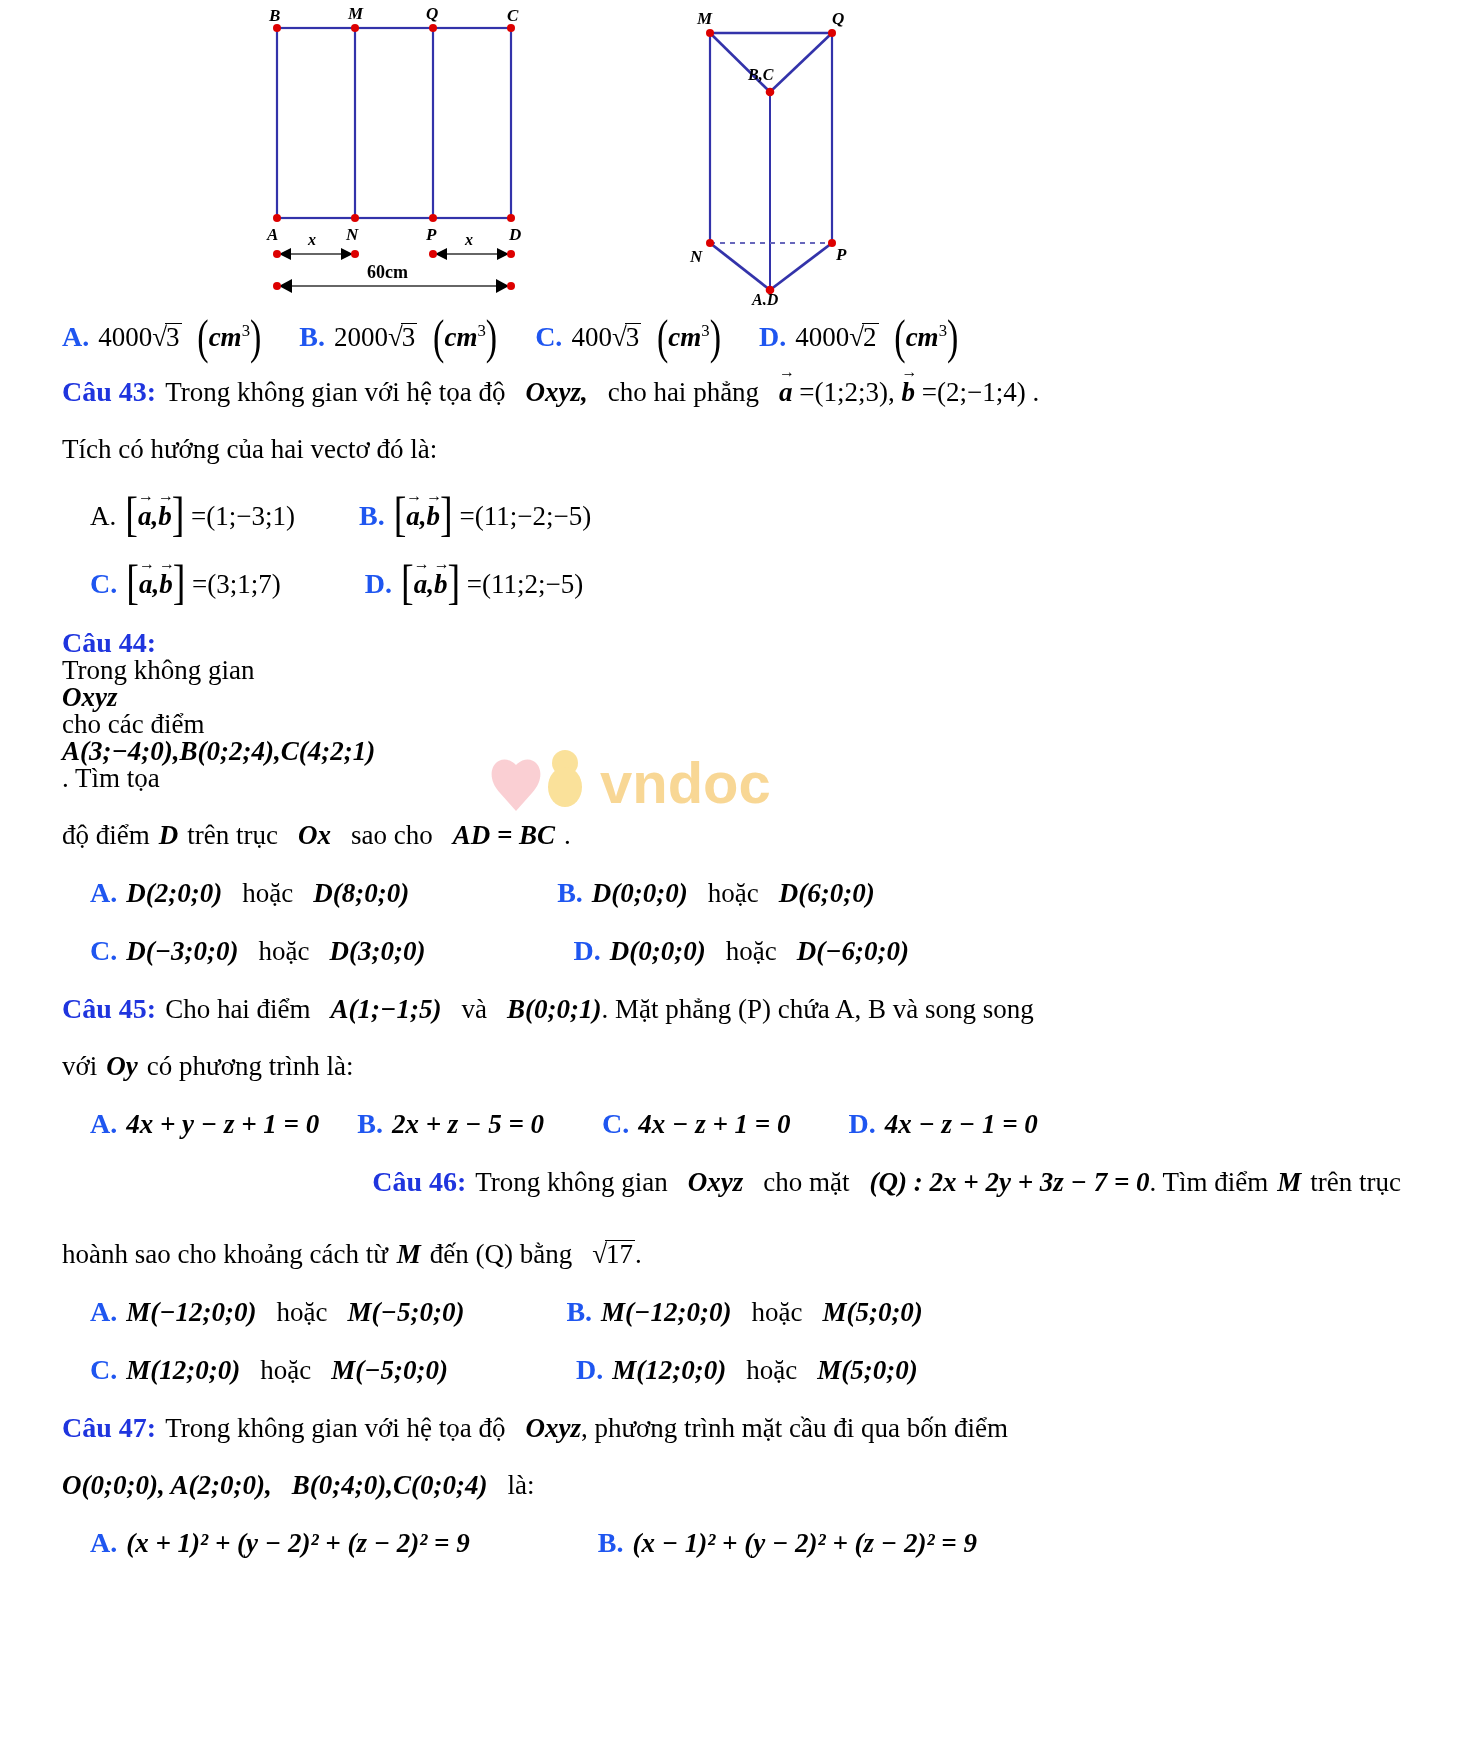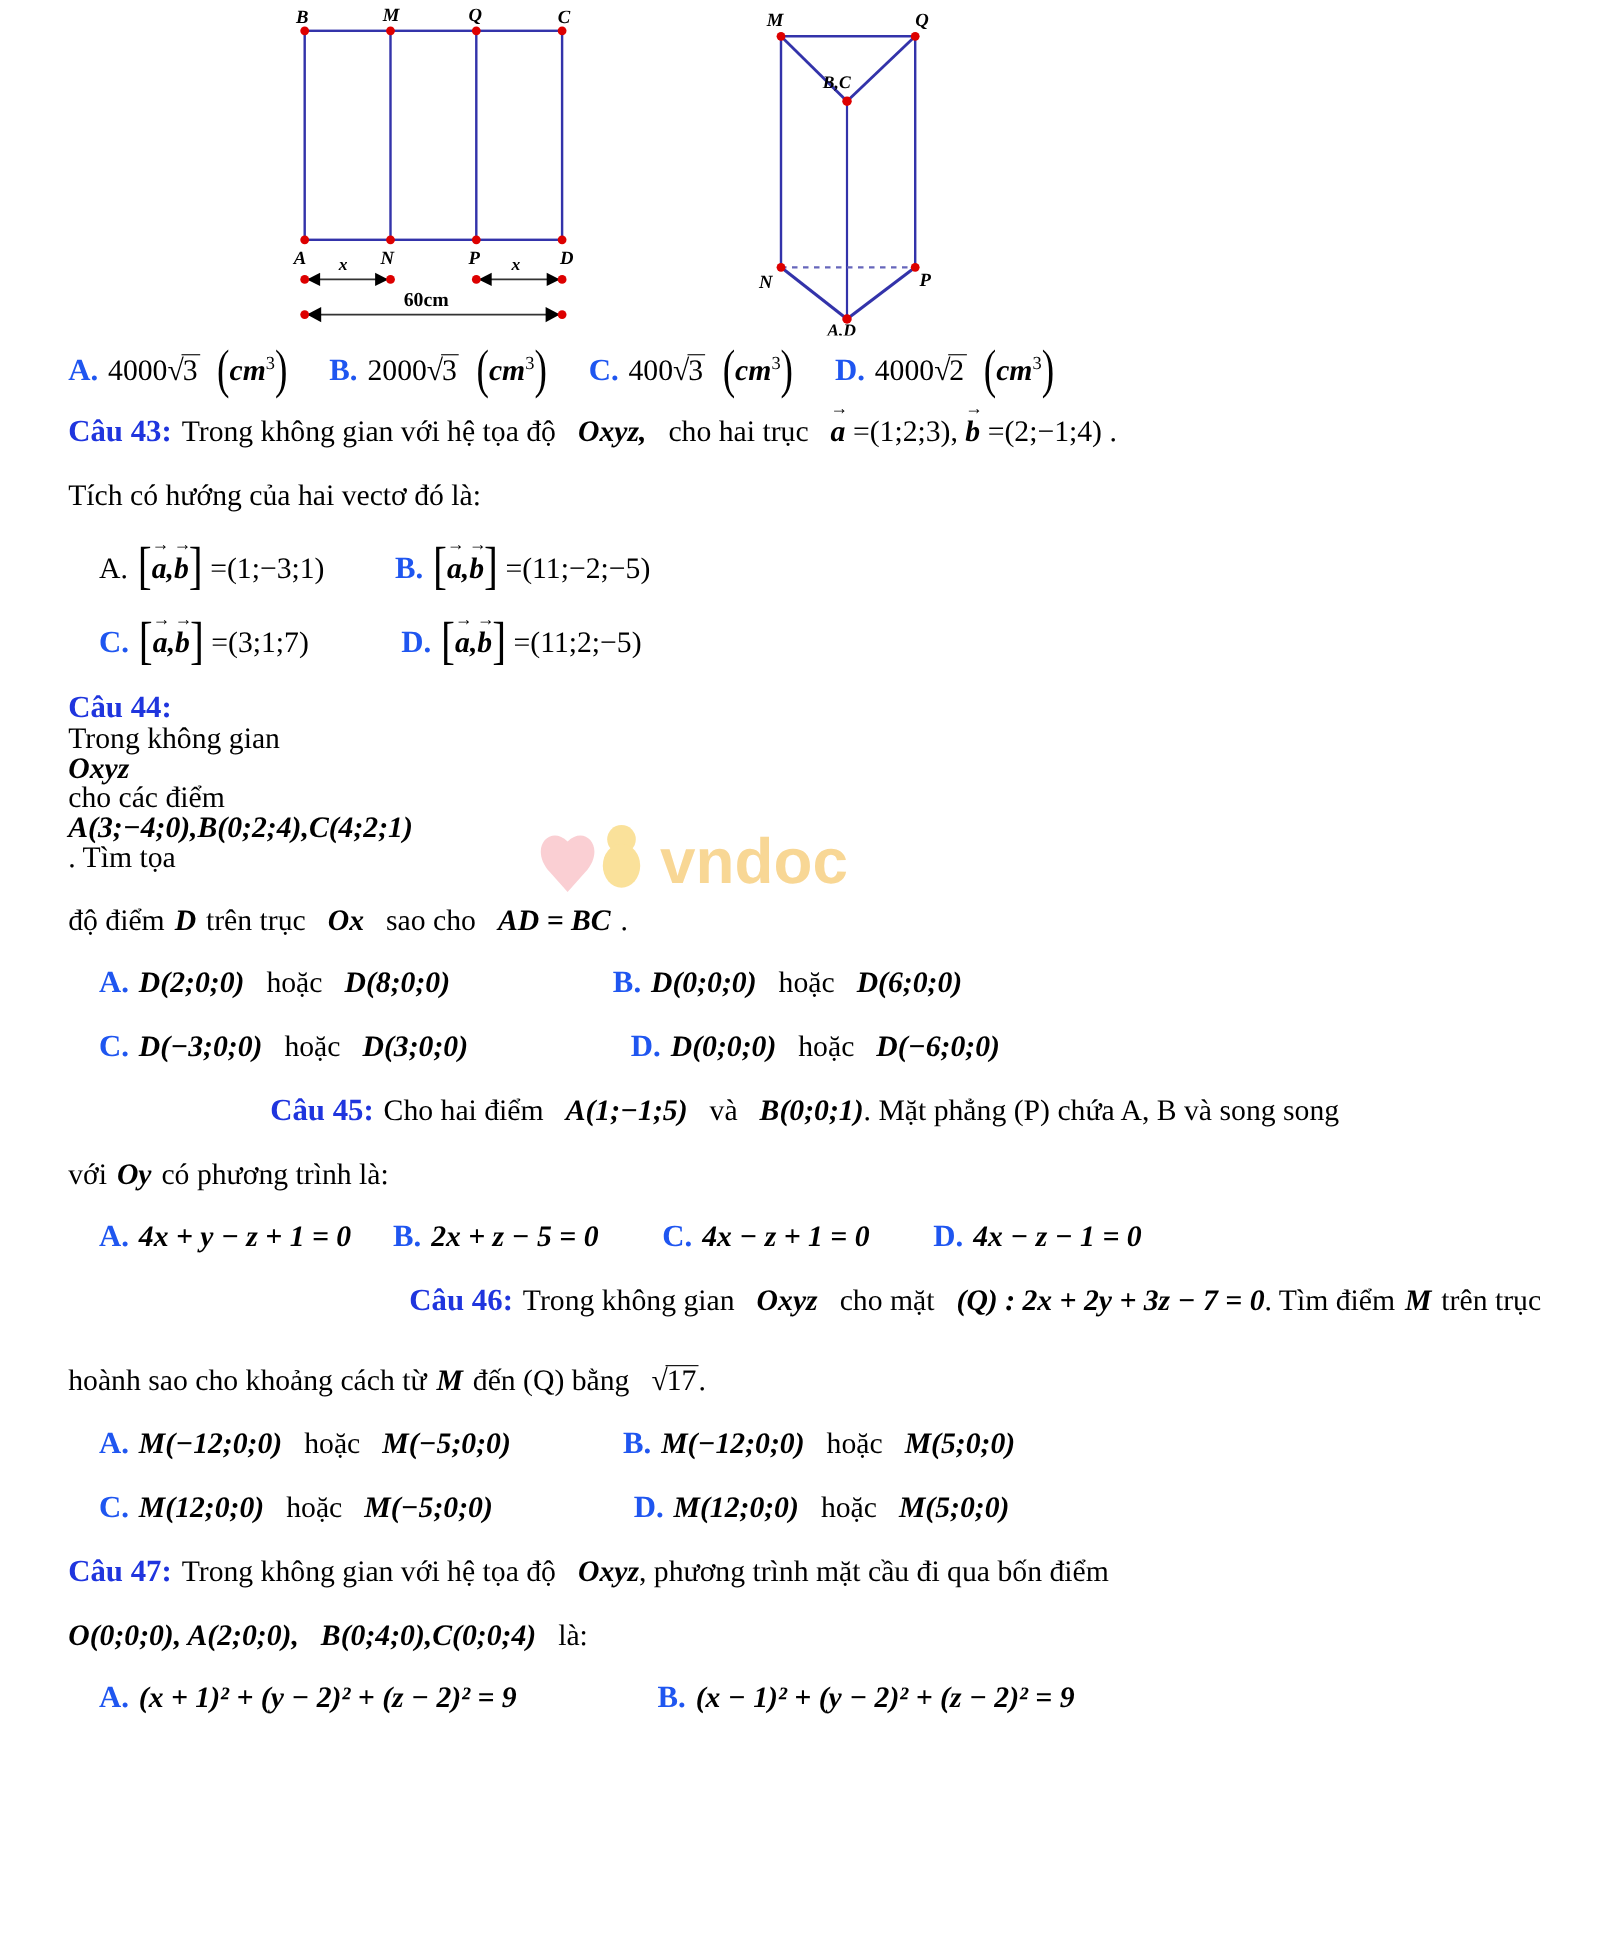--- a/index.html
+++ b/index.html
@@ -257,21 +257,21 @@
         <span class="sp-s"></span><span class="paren pbig">(</span><span class="it">cm</span><sup class="p">3</sup><span class="paren pbig">)</span>
       </span>
     </div>
 
     <div class="row line-block" style="margin-top:26px;">
       <span class="qhead">Câu 43:</span>
       <span class="txt">Trong không gian với hệ tọa độ</span>
       <span class="sp-m"></span>
       <span class="txt it">Oxyz,</span>
       <span class="sp-m"></span>
-      <span class="txt">cho hai trục</span>
+      <span class="txt">cho hai phẳng</span>
       <span class="sp-m"></span>
       <span class="math">
         <span class="vecwrap"><span class="arrow">→</span><span class="it">a</span></span>
         <span>=</span><span>(1;2;3),</span>
         <span class="vecwrap"><span class="arrow">→</span><span class="it">b</span></span>
         <span>=</span><span>(2;−1;4)</span>
         <span>.</span>
       </span>
     </div>
 
@@ -365,21 +365,21 @@
         <span class="sp-xl"></span>
         <span class="sp-m"></span>
       <span class="opt-letter">D.</span>
       <span class="math it">D(0;0;0)</span>
       <span class="sp-m"></span>
       <span class="txt">hoặc</span>
       <span class="sp-m"></span>
       <span class="math it">D(−6;0;0)</span>
     </div>
 
-    <div class="row line-block" style="margin-top:30px;justify-content:center;">
+    <div class="row line-block" style="margin-top:30px;">
       <span class="qhead">Câu 45:</span>
       <span class="txt">Cho hai điểm</span>
       <span class="sp-m"></span>
       <span class="math it">A(1;−1;5)</span>
       <span class="sp-m"></span>
       <span class="txt">và</span>
       <span class="sp-m"></span>
       <span class="math it">B(0;0;1)</span>
       <span class="txt">. Mặt phẳng (P) chứa A, B và song song</span>
     </div>

